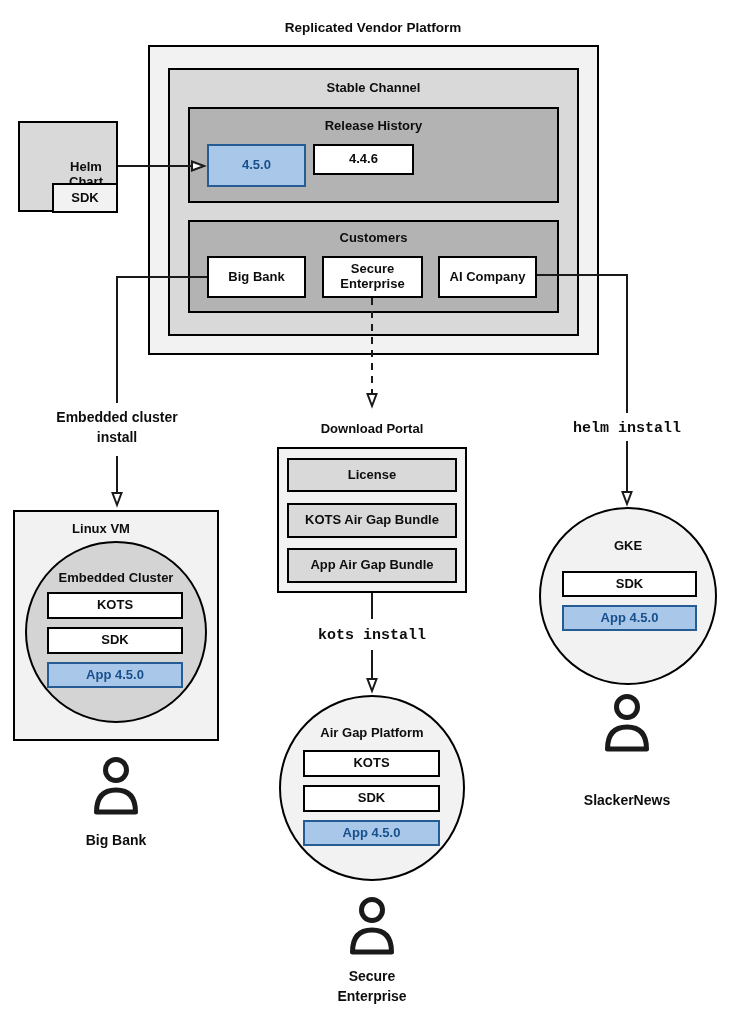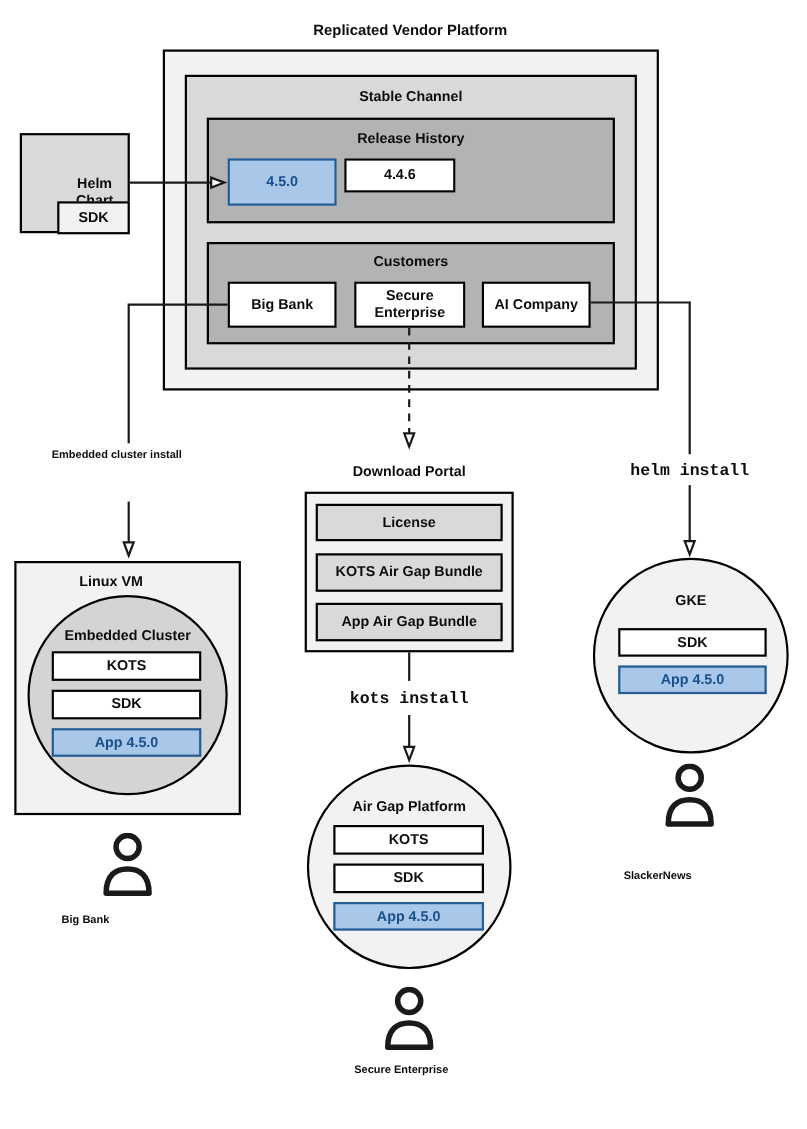--- a/index.html
+++ b/index.html
@@ -11,21 +11,21 @@
   .toplabel{display:block;text-align:center;font-weight:bold;font-size:13px;}
   .fill-light{background:#f2f2f2;}
   .fill-mid{background:#d9d9d9;}
   .fill-dark{background:#b3b3b3;}
   .fill-circle{background:#d4d4d4;}
   .fill-white{background:#ffffff;}
   .blue{background:#a9c7e8;border:2px solid #265c94;color:#17508c;text-align:center;}
   .circle{border:2px solid #000;border-radius:50%;}
   .mono{font-family:"Liberation Mono","DejaVu Sans Mono",monospace;font-weight:bold;
         font-size:15px;text-align:center;white-space:nowrap;}
-  .caption{font-weight:bold;font-size:10px;line-height:1.45;}
+  .caption{font-weight:bold;font-size:14px;text-align:center;line-height:1.45;}
   svg.connectors{position:absolute;left:0;top:0;z-index:10;pointer-events:none;}
   .person svg{display:block;}
 </style>
 </head>
 <body>
 
 <div id="canvas">
 
   <div class="abs toplabel" style="left:167px;top:20px;width:412px;font-size:13.5px;">Replicated Vendor Platform</div>
 

